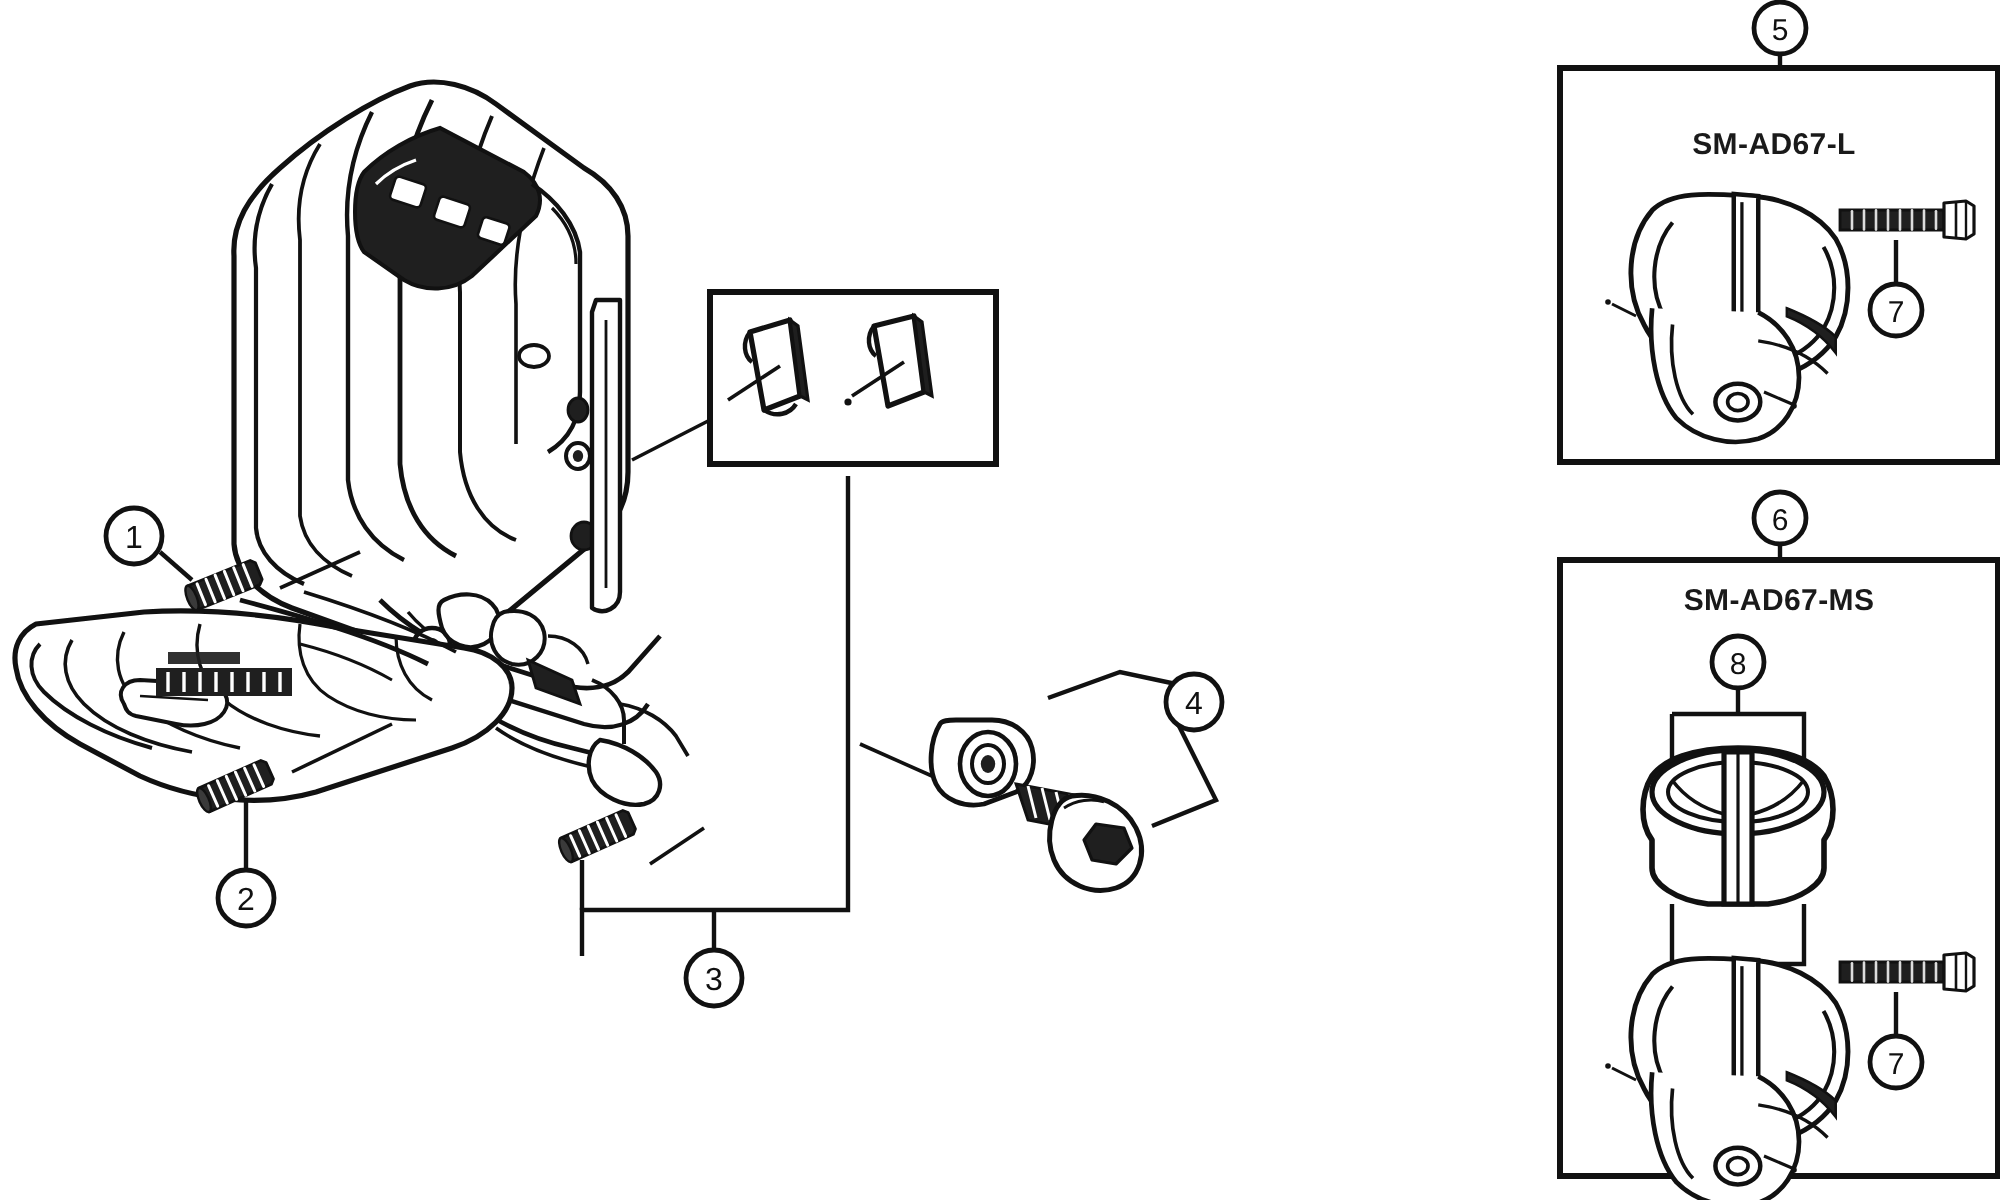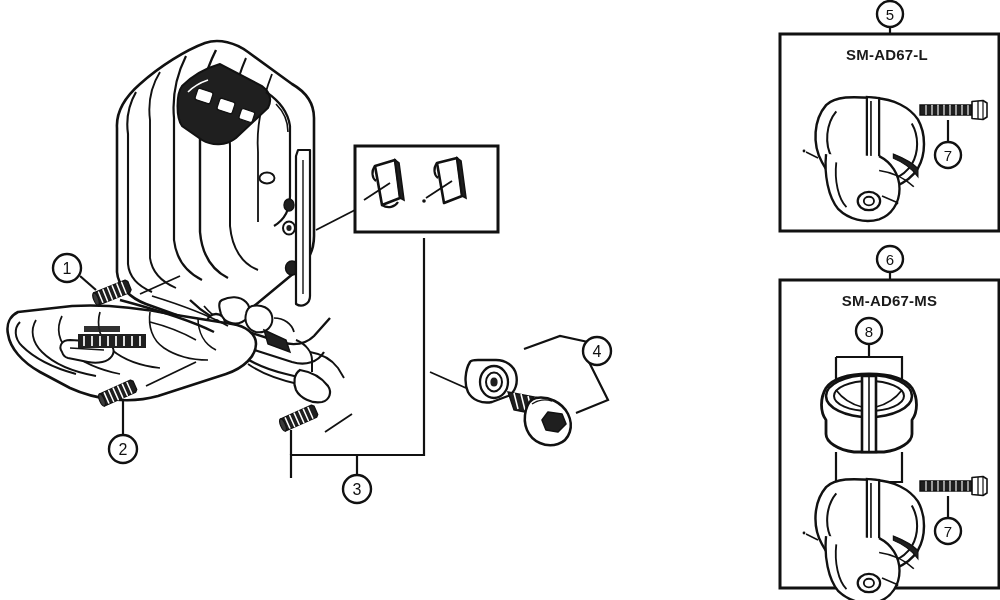--- a/index.html
+++ b/index.html
@@ -25,21 +25,21 @@
   .panel-title {
     position: absolute;
     font-family: "Liberation Sans", sans-serif;
     font-weight: bold;
     font-size: 15px;
     color: #1a1a1a;
     text-align: center;
     letter-spacing: 0.2px;
     white-space: nowrap;
   }
-  #panel1-title { left: 780px; top: 46px; width: 214px; }
+  #panel1-title { left: 780px; top: 64px; width: 214px; }
   #panel2-title { left: 780px; top: 292px; width: 219px; }
 </style>
 </head>
 <body>
 
 <div id="stage">
 
   <svg width="1000" height="600" viewBox="0 0 1000 600">
 
     <defs>

